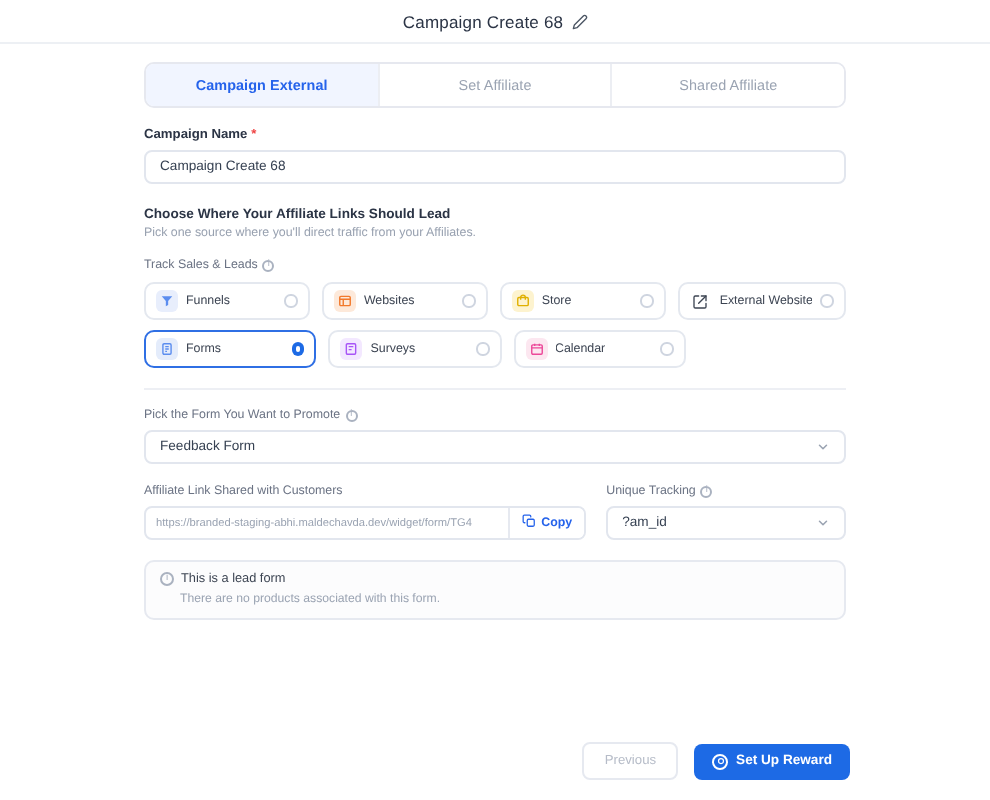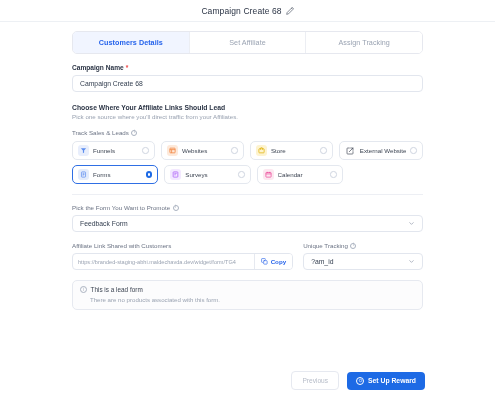--- a/index.html
+++ b/index.html
@@ -210,23 +210,23 @@
     <span class="header-title">Campaign Create 68</span>
     <span class="edit-icon">
       <svg width="8" height="8" viewBox="0 0 24 24" fill="none" stroke="currentColor" stroke-width="2" stroke-linecap="round" stroke-linejoin="round">
         <path d="M17 3a2.8 2.8 0 0 1 4 4L7.5 20.5 2 22l1.5-5.5L17 3z"></path>
       </svg>
     </span>
   </div>
 
   <div class="tabs-wrap">
     <div class="tabs">
-      <div class="tab active">Customers Details</div>
+      <div class="tab active">Campaign External</div>
       <div class="tab">Set Affiliate</div>
-      <div class="tab">Assign Tracking</div>
+      <div class="tab">Shared Affiliate</div>
     </div>
   </div>
 
   <div class="body">
 
     <div class="field-label">
       <span>Campaign Name</span>
       <span class="req">*</span>
     </div>
     <div class="text-input" placeholder="Campaign Name">Campaign Create 68</div>

